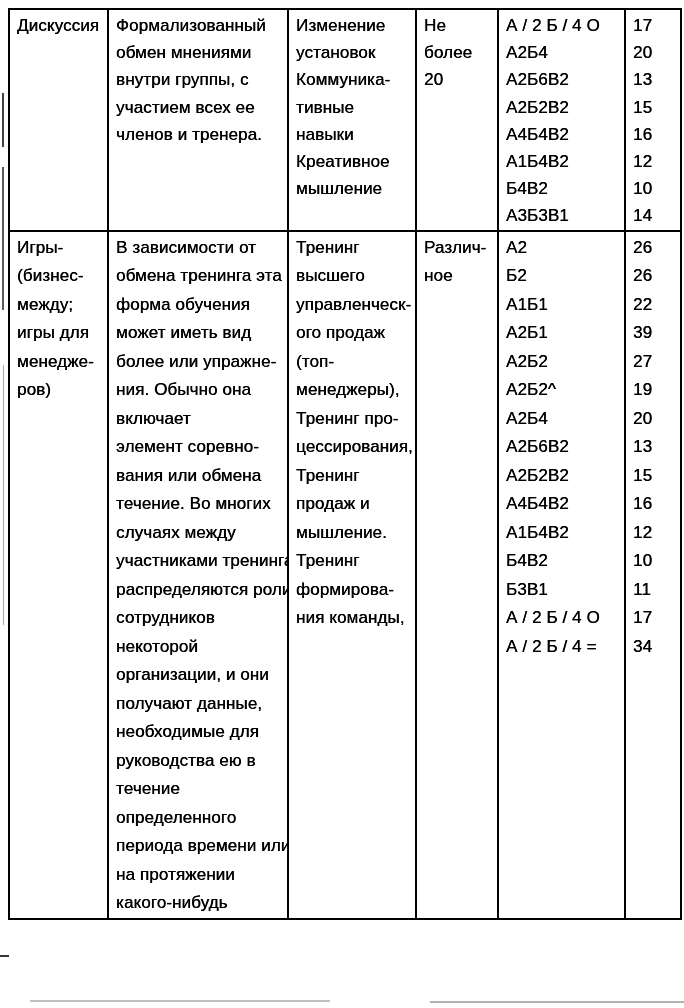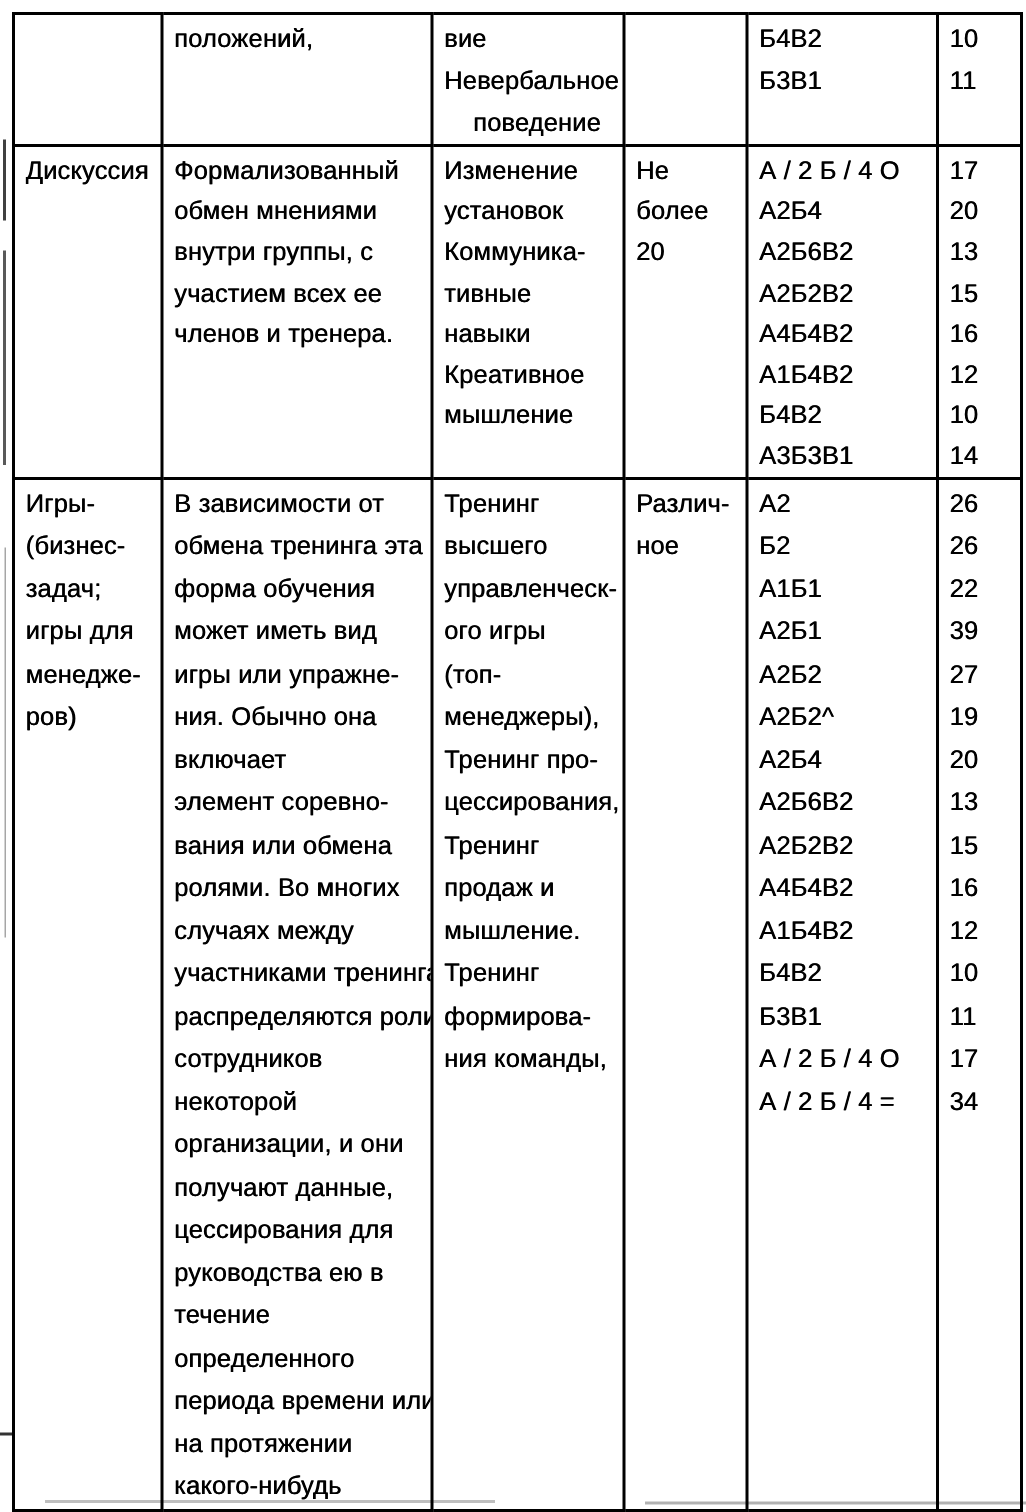--- a/index.html
+++ b/index.html
@@ -74,40 +74,20 @@
   <table class="doc-table">
     <colgroup>
       <col class="c1">
         <col class="c2">
         <col class="c3">
         <col class="c4">
         <col class="c5">
         <col class="c6">
     </colgroup>
     <tbody id="table-body">
-        <tr class="row-0">
-          <td></td>
-          <td>
-            <div class="ln">положений,</div>
-          </td>
-          <td>
-            <div class="ln">вие</div>
-            <div class="ln">Невербальное</div>
-            <div class="ln">    поведение</div>
-          </td>
-          <td></td>
-          <td>
-            <div class="ln">Б4В2</div>
-            <div class="ln">Б3В1</div>
-          </td>
-          <td>
-            <div class="ln">10</div>
-            <div class="ln">11</div>
-          </td>
-        </tr>
         <tr class="row-1">
           <td>
             <div class="ln">Дискуссия</div>
           </td>
           <td>
             <div class="ln">Формализованный</div>
             <div class="ln">обмен мнениями</div>
             <div class="ln">внутри группы, с</div>
             <div class="ln">участием всех ее</div>
             <div class="ln">членов и тренера.</div>
@@ -144,56 +124,56 @@
             <div class="ln">16</div>
             <div class="ln">12</div>
             <div class="ln">10</div>
             <div class="ln">14</div>
           </td>
         </tr>
         <tr class="row-2">
           <td>
             <div class="ln">Игры-</div>
             <div class="ln">(бизнес-</div>
-            <div class="ln">задач;</div>
+            <div class="ln">между;</div>
             <div class="ln">игры для</div>
             <div class="ln">менедже-</div>
             <div class="ln">ров)</div>
           </td>
           <td>
             <div class="ln">В зависимости от</div>
             <div class="ln">обмена тренинга эта</div>
             <div class="ln">форма обучения</div>
             <div class="ln">может иметь вид</div>
-            <div class="ln">игры или упражне-</div>
+            <div class="ln">более или упражне-</div>
             <div class="ln">ния. Обычно она</div>
             <div class="ln">включает</div>
             <div class="ln">элемент соревно-</div>
             <div class="ln">вания или обмена</div>
-            <div class="ln">ролями. Во многих</div>
+            <div class="ln">течение. Во многих</div>
             <div class="ln">случаях между</div>
             <div class="ln">участниками тренинга</div>
             <div class="ln">распределяются роли</div>
             <div class="ln">сотрудников</div>
             <div class="ln">некоторой</div>
             <div class="ln">организации, и они</div>
             <div class="ln">получают данные,</div>
-            <div class="ln">цессирования для</div>
+            <div class="ln">необходимые для</div>
             <div class="ln">руководства ею в</div>
             <div class="ln">течение</div>
             <div class="ln">определенного</div>
             <div class="ln">периода времени или</div>
             <div class="ln">на протяжении</div>
             <div class="ln">какого-нибудь</div>
           </td>
           <td>
             <div class="ln">Тренинг</div>
             <div class="ln">высшего</div>
             <div class="ln">управленческ-</div>
-            <div class="ln">ого игры</div>
+            <div class="ln">ого продаж</div>
             <div class="ln">(топ-</div>
             <div class="ln">менеджеры),</div>
             <div class="ln">Тренинг про-</div>
             <div class="ln">цессирования,</div>
             <div class="ln">Тренинг</div>
             <div class="ln">продаж и</div>
             <div class="ln">мышление.</div>
             <div class="ln">Тренинг</div>
             <div class="ln">формирова-</div>
             <div class="ln">ния команды,</div>

